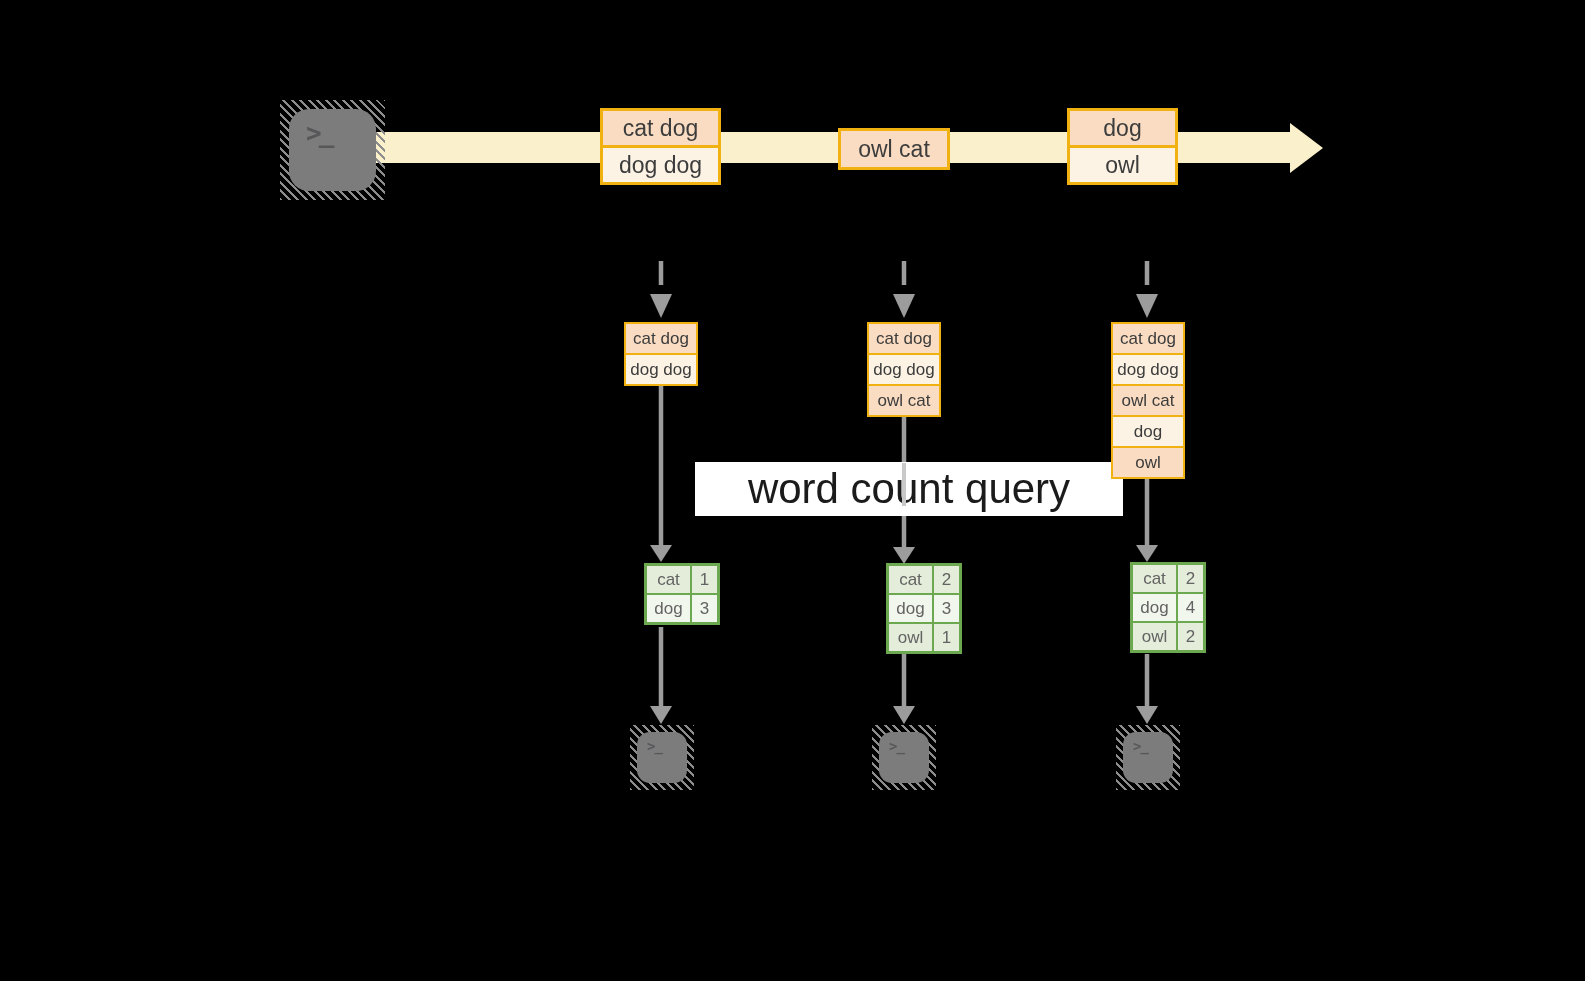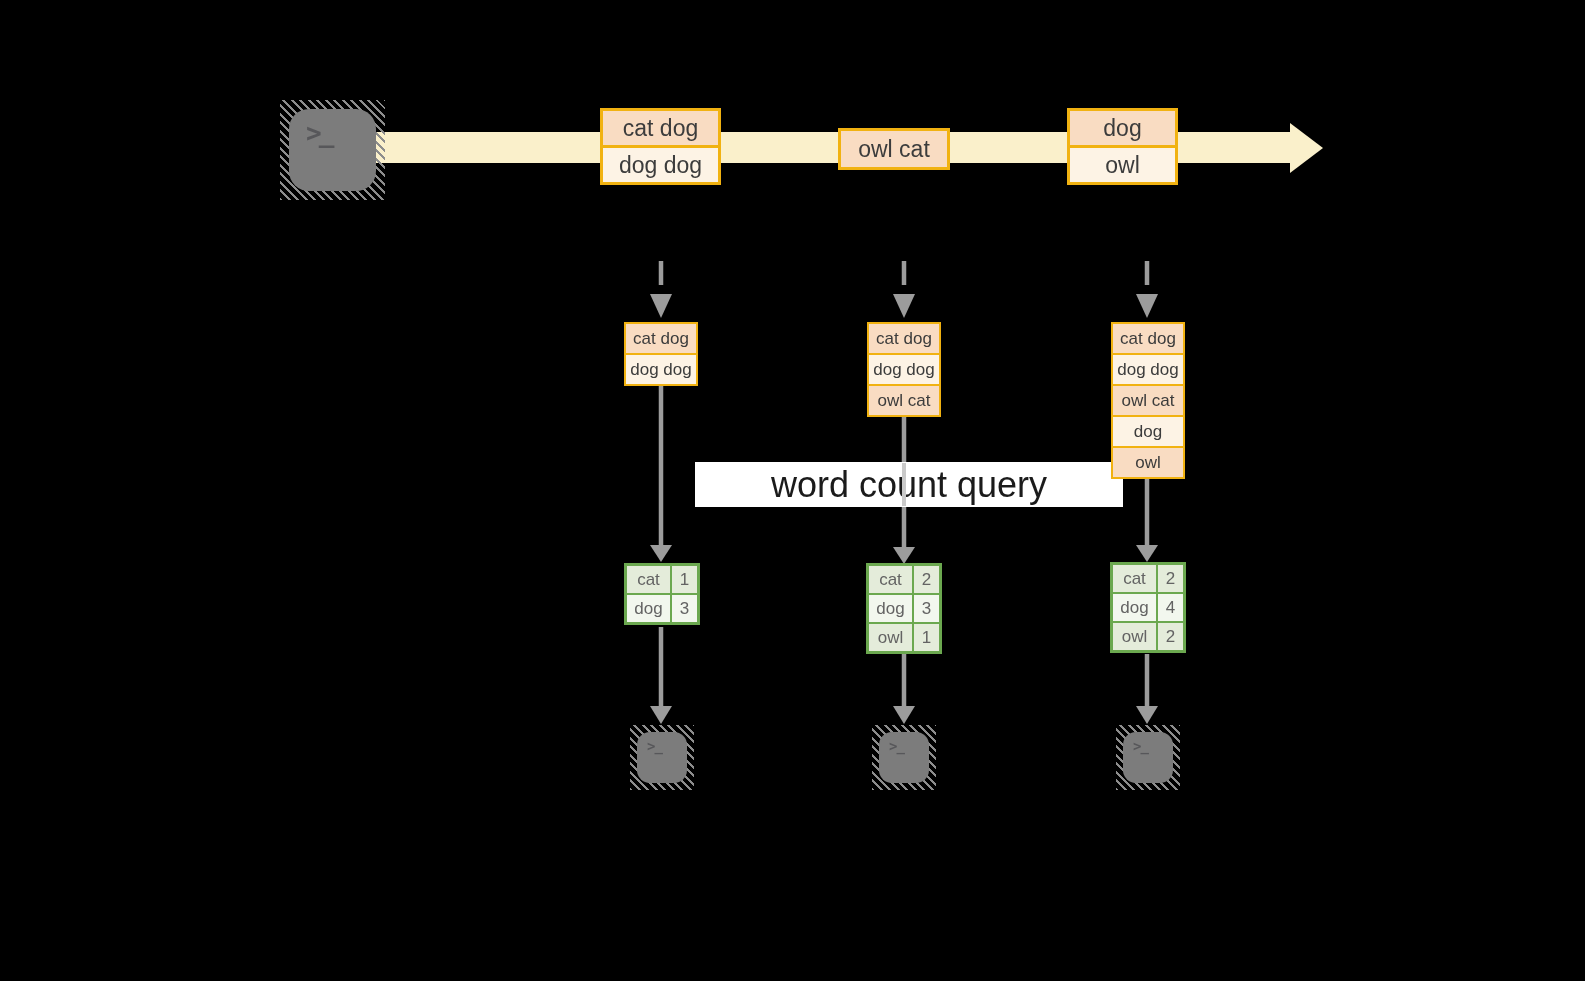--- a/index.html
+++ b/index.html
@@ -26,30 +26,30 @@
                display:flex;align-items:center;justify-content:center;
                font-size:23px;color:#3c3c3c;}
   .ostack .row:first-child{margin-top:0;}
   .mini .row{height:33px;border-width:2px;margin-top:-2px;font-size:17px;}
   .mini .row:first-child{margin-top:0;}
   .fillA{background:#F9DCC2;}
   .fillB{background:#FDF3E5;text-align:center;}
 
   
   .gtable{position:absolute;border:3px solid #6BA84F;background:#6BA84F;
-          display:grid;grid-template-columns:43px 25px;gap:2px;z-index:2;}
+          display:grid;grid-template-columns:43px 25px;gap:2px;z-index:2;margin-left:20px;}
   .gcell{height:27px;display:flex;align-items:center;justify-content:center;
          font-size:17px;color:#636363;}
   .gA{background:#E4ECDA;}
   .gB{background:#F2F7EE;}
 
   
-  .qlabel{position:absolute;left:695px;top:462px;width:428px;height:45px;background:#FFFFFF;
+  .qlabel{position:absolute;left:695px;top:462px;width:428px;height:54px;background:#FFFFFF;
           z-index:5;display:flex;align-items:center;justify-content:center;
-          font-size:36px;font-weight:300;color:#1b1b1b;}
+          font-size:42px;font-weight:300;color:#1b1b1b;}
   .qline{position:absolute;left:902px;top:463px;width:4px;height:43px;background:#c9c9c9;z-index:6;}
 
   #arrows{position:absolute;left:0;top:0;z-index:1;}
   .ztop{z-index:7;}
 </style>
 </head>
 <body>
 
 <div id="canvas">
 

